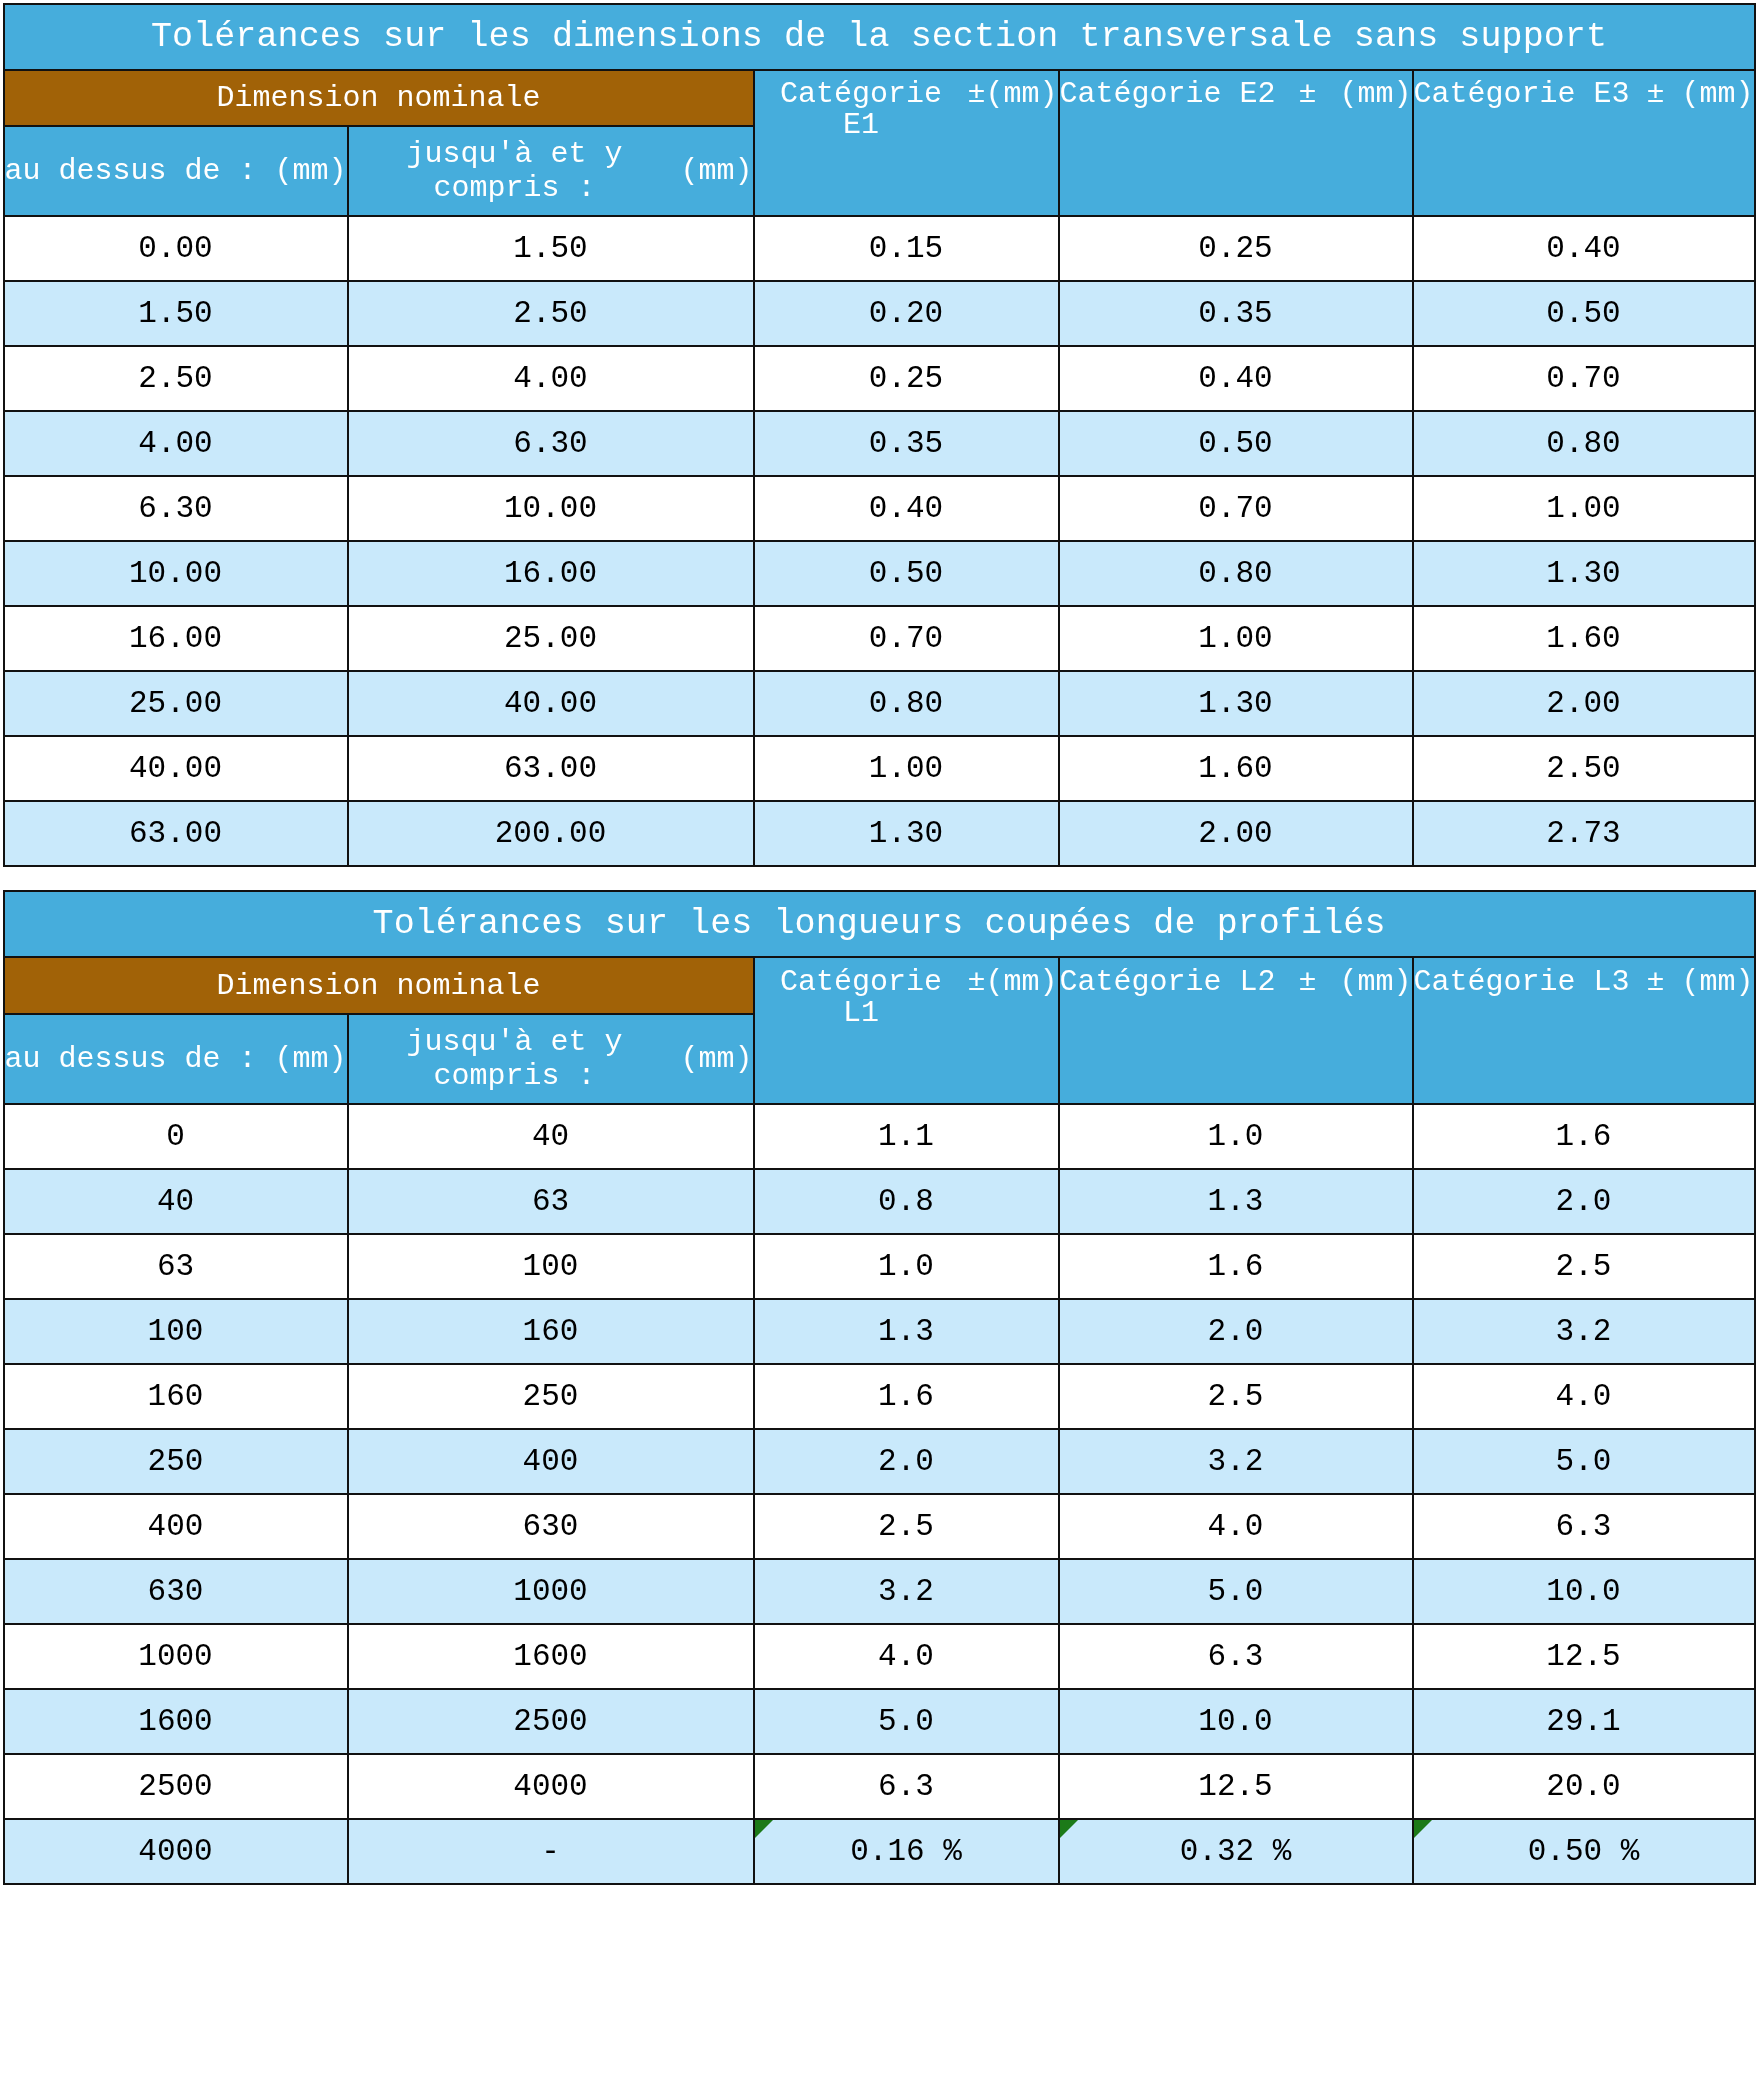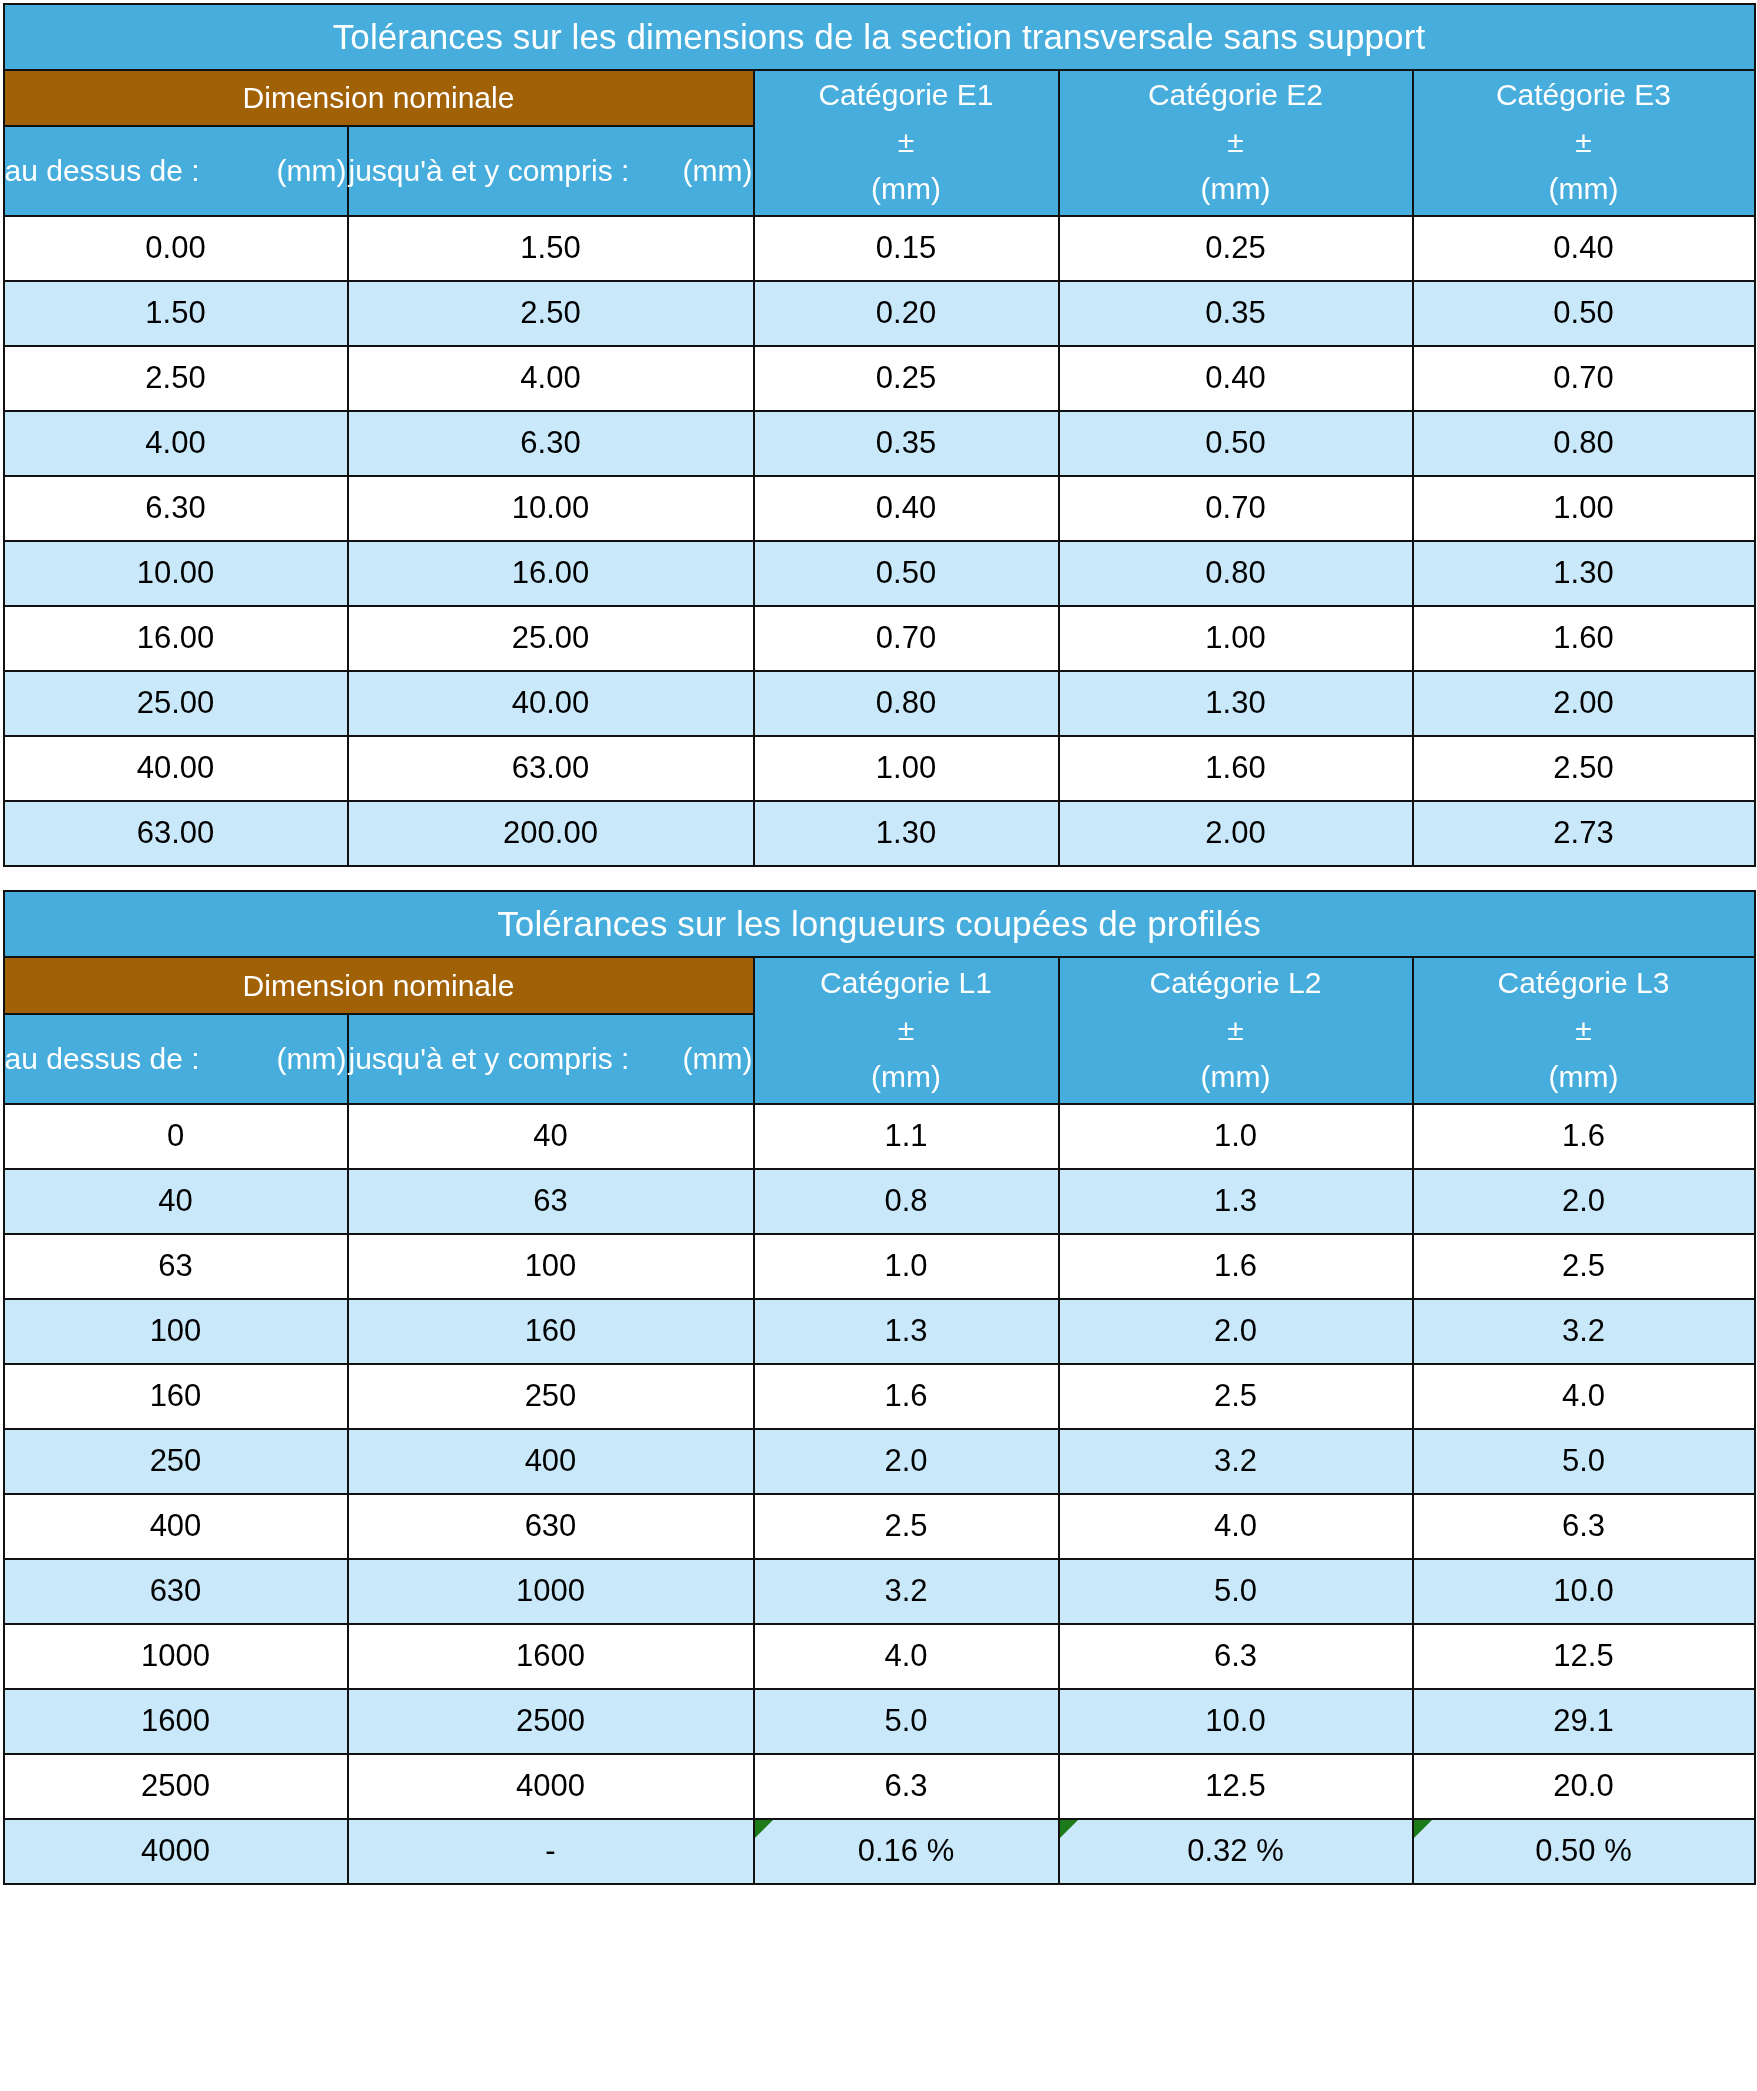--- a/index.html
+++ b/index.html
@@ -10,20 +10,21 @@
   body {
     width: 1757px;
     height: 2091px;
     font-family: "Liberation Sans", sans-serif;
     overflow: hidden;
   }
   .sheet {
     width: 1416px;
     box-sizing: border-box;
     padding: 2.5px 2.5px 0 2.5px;
+    font-family: Liberation Mono, monospace;
   }
   table.tol {
     border-collapse: collapse;
     table-layout: fixed;
     width: 1752px;
     background: #ffffff;
   }
   table.tol td, table.tol th {
     border: 2.5px solid #111111;
     padding: 0;
@@ -58,21 +59,21 @@
   }
   .cat-cell {
     background: #46ADDC;
     color: #ffffff;
     font-size: 30px;
     font-weight: bold;
     height: 145px;
   }
   .cat-cell .stack {
     display: flex;
-    flex-direction: column;
+    flex-direction: row;
     justify-content: space-between;
     height: 126px;
     padding: 8.4px 0 10px 0;
   }
   .cat-cell .stack .ln {
     line-height: 1.05;
   }
   .sub-cell {
     background: #46ADDC;
     color: #ffffff;

